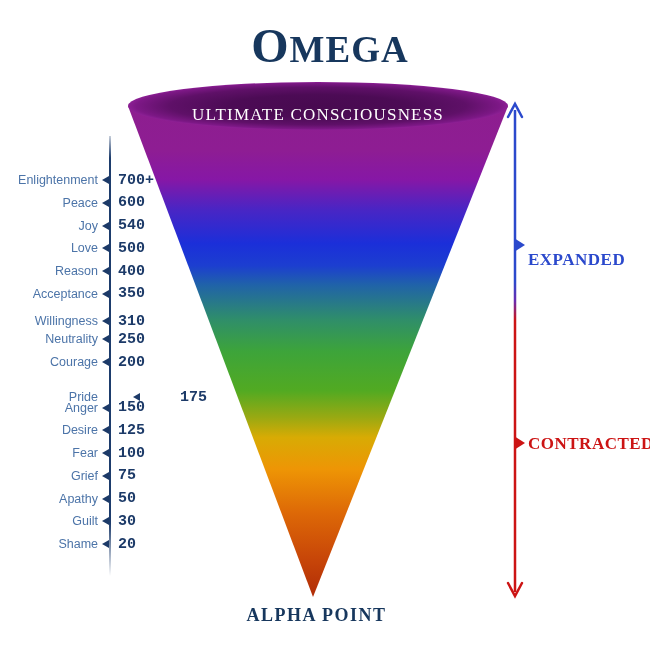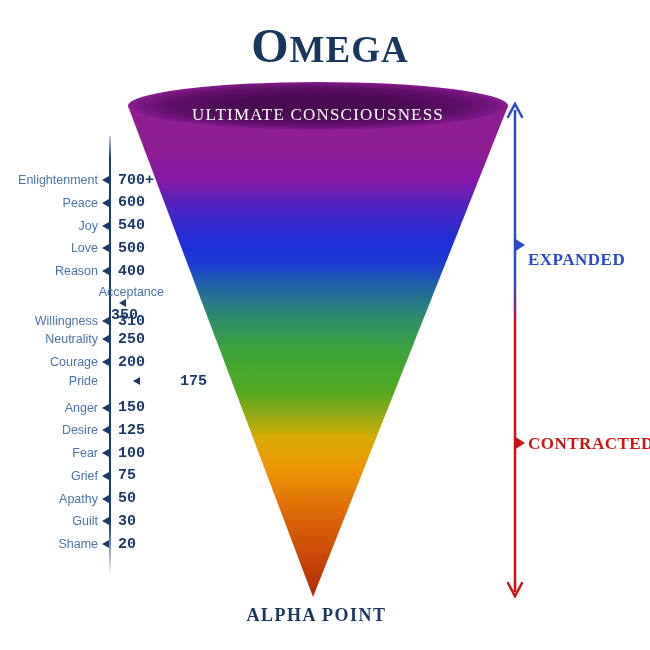--- a/index.html
+++ b/index.html
@@ -142,41 +142,41 @@
       <div class="scale-row" style="top: 227.25px;">
     <span class="scale-label">Love</span>
     <span class="left-arrow"></span>
     <span class="scale-value">500</span>
   </div>
       <div class="scale-row" style="top: 250px;">
     <span class="scale-label">Reason</span>
     <span class="left-arrow"></span>
     <span class="scale-value">400</span>
   </div>
-      <div class="scale-row" style="top: 272.75px; flex-direction: column;">
+      <div class="scale-row" style="top: 272.75px;">
     <span class="scale-label">Acceptance</span>
     <span class="left-arrow"></span>
     <span class="scale-value">350</span>
   </div>
       <div class="scale-row" style="top: 300px; align-items: center;">
     <span class="scale-label">Willingness</span>
     <span class="left-arrow"></span>
     <span class="scale-value">310</span>
   </div>
       <div class="scale-row" style="top: 318.25px;">
     <span class="scale-label">Neutrality</span>
     <span class="left-arrow"></span>
     <span class="scale-value">250</span>
   </div>
       <div class="scale-row" style="top: 341px;">
     <span class="scale-label">Courage</span>
     <span class="left-arrow"></span>
     <span class="scale-value">200</span>
   </div>
-      <div class="scale-row" style="top: 360px; gap: 31px;">
+      <div class="scale-row" style="top: 376px; gap: 31px;">
     <span class="scale-label">Pride</span>
     <span class="left-arrow"></span>
     <span class="scale-value">175</span>
   </div>
       <div class="scale-row" style="top: 386.5px;">
     <span class="scale-label">Anger</span>
     <span class="left-arrow"></span>
     <span class="scale-value">150</span>
   </div>
       <div class="scale-row" style="top: 409.25px;">

